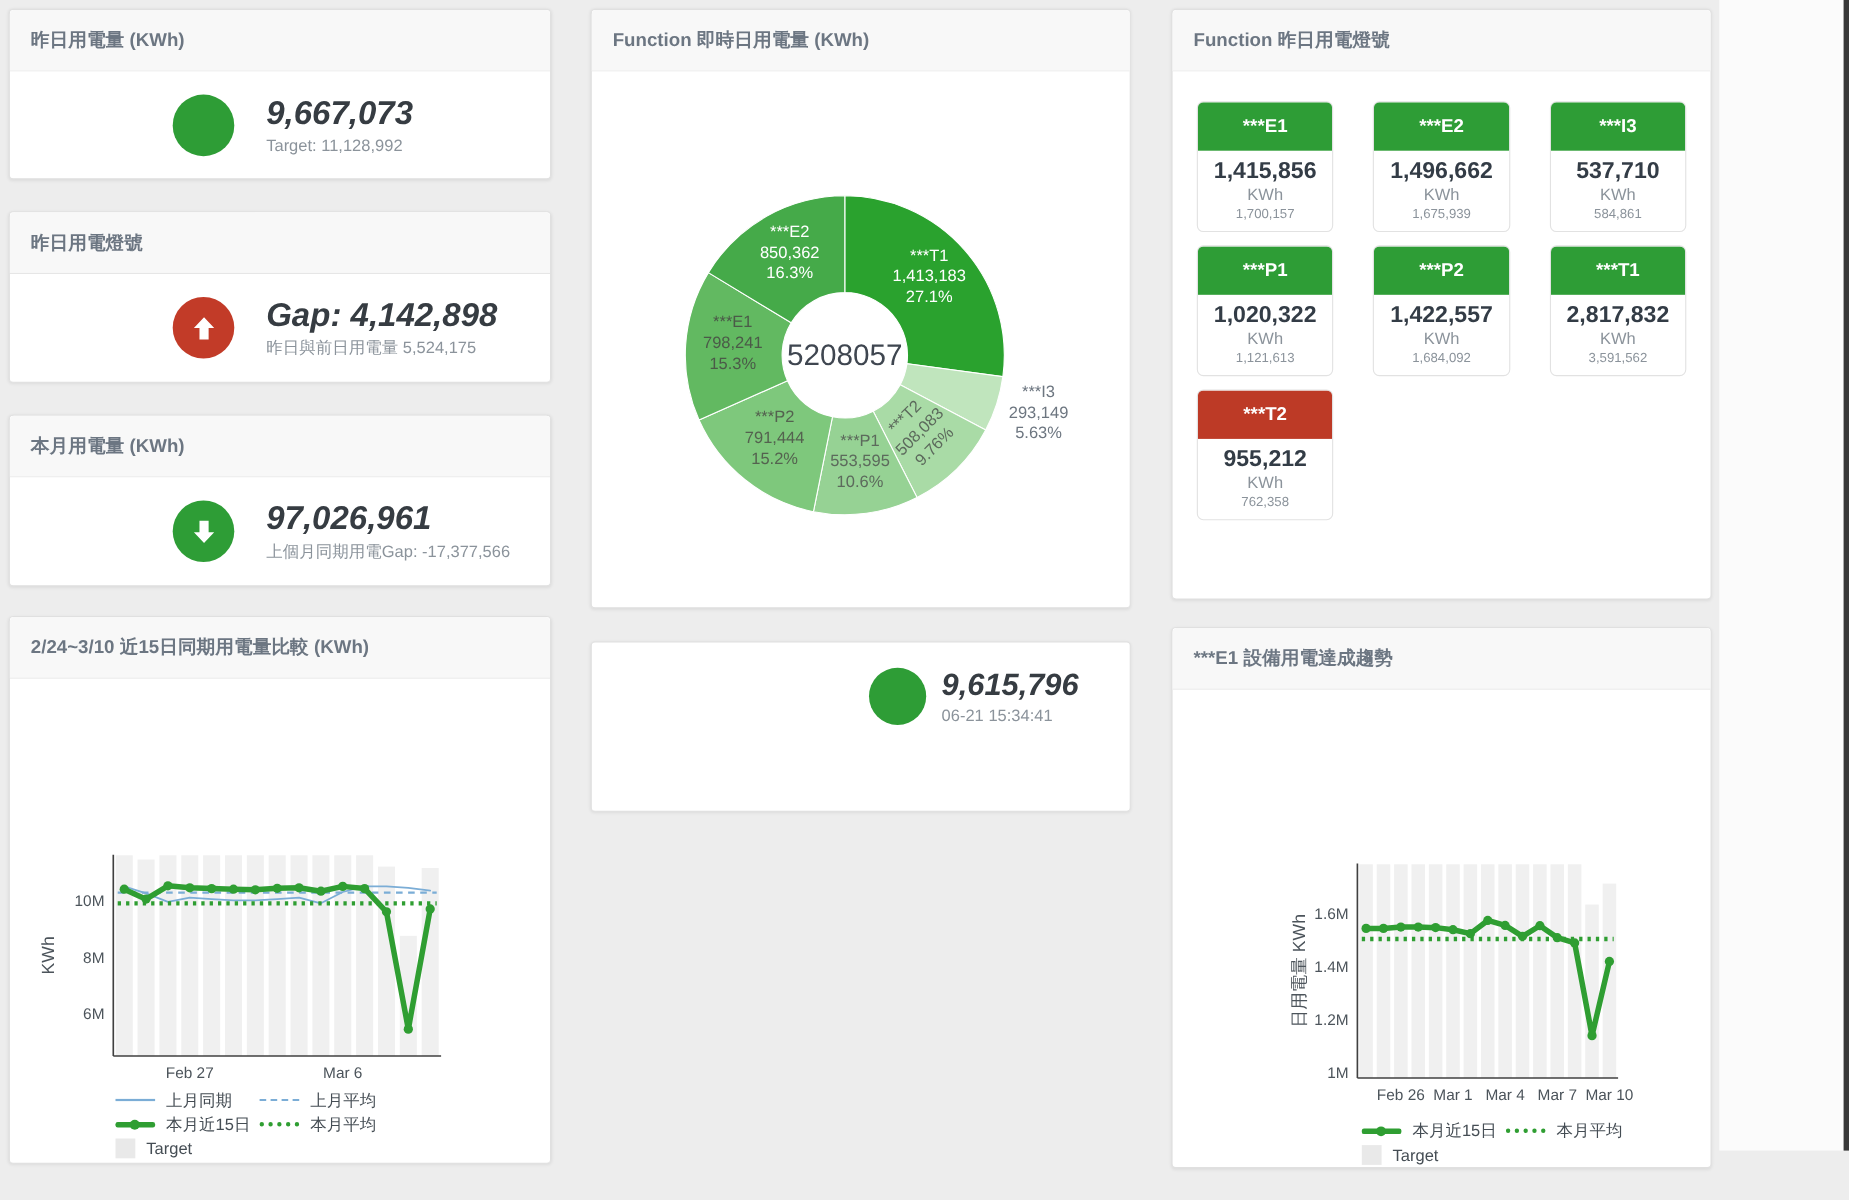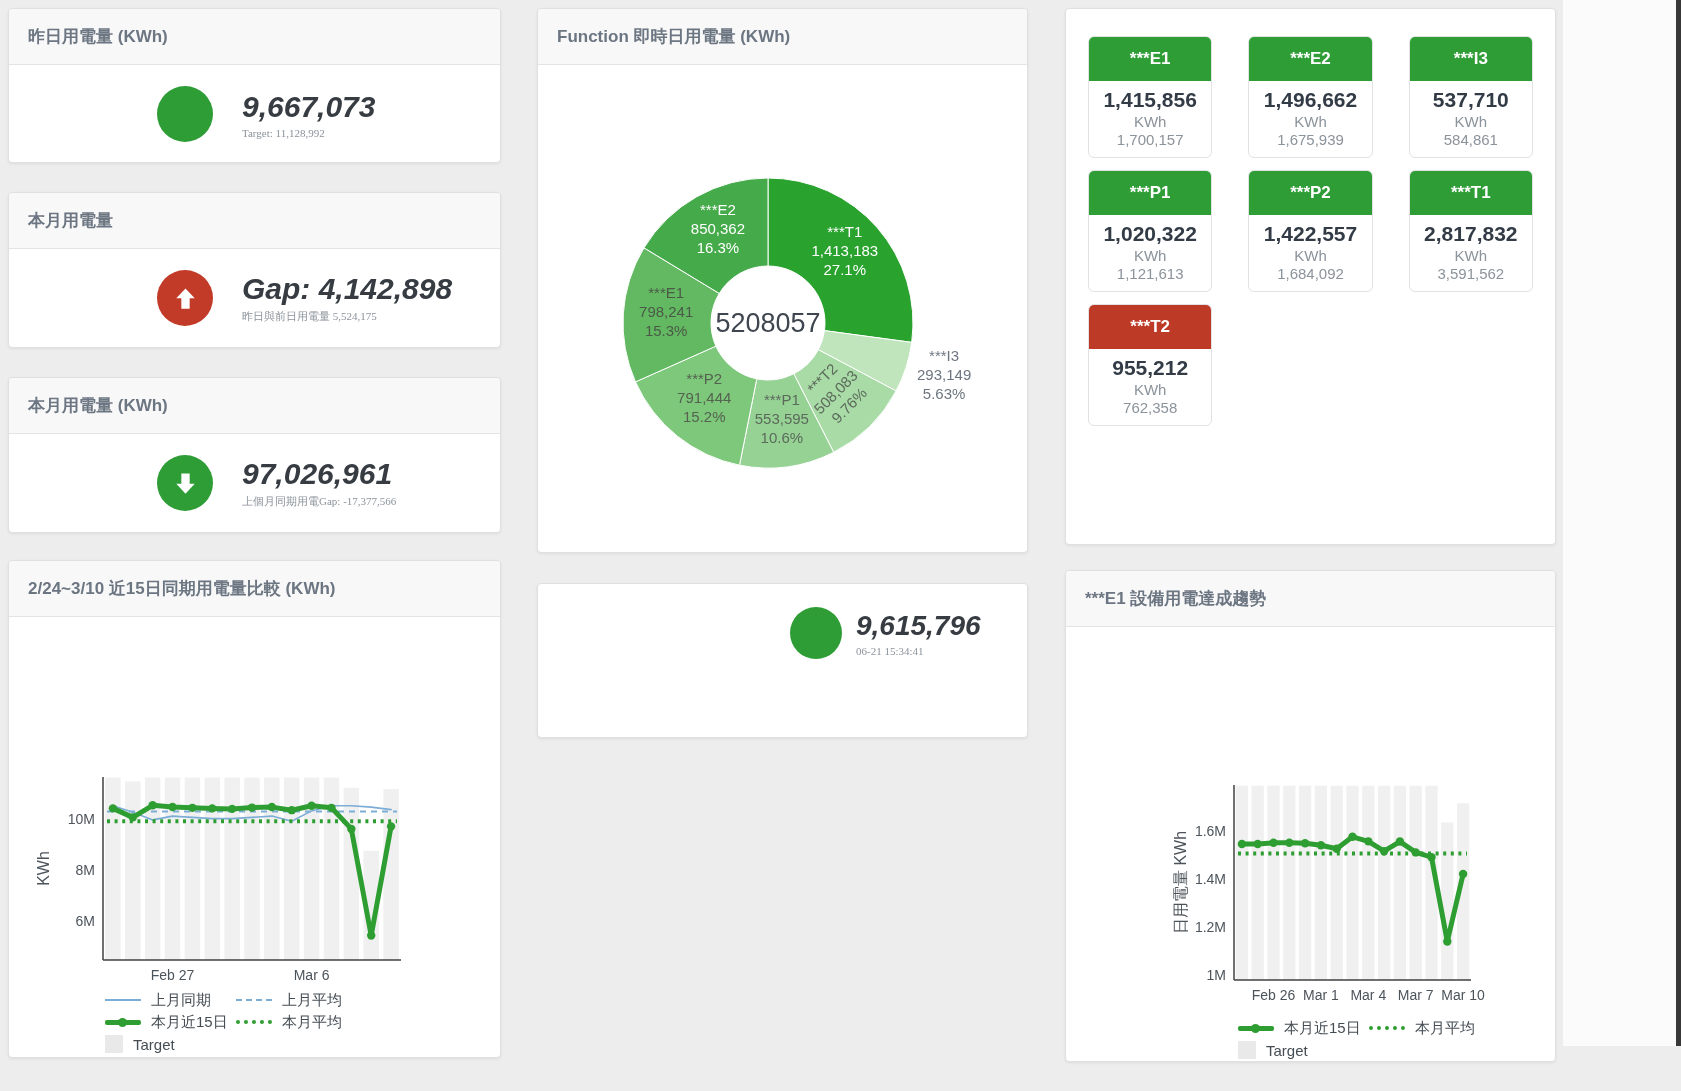--- a/index.html
+++ b/index.html
@@ -11,29 +11,29 @@
           border-bottom:1px solid #e4e4e4;border-radius:4px 4px 0 0;
           font-size:17px;font-weight:bold;color:#6c7682;}
   .card-b{position:relative;}
   
   .stat{display:flex;align-items:center;height:98px;padding-left:148px;gap:29px;box-sizing:border-box;}
   .stat.est{padding-left:252px;gap:14px;}
   .circle{width:56px;height:56px;border-radius:50%;display:flex;align-items:center;justify-content:center;flex:none;}
   .est .circle{width:52px;height:52px;}
   .stat-value{font-size:30px;font-weight:bold;color:#363c42;white-space:nowrap;font-style:italic;}
   .est .stat-value{font-size:28px;}
-  .stat-sub{font-size:11px;color:#8b939b;margin-top:3px;white-space:nowrap;font-family:Liberation Serif, serif;}
+  .stat-sub{font-size:15px;color:#8b939b;margin-top:3px;white-space:nowrap;}
   
   .tiles{display:grid;grid-template-columns:repeat(3,1fr);column-gap:36px;row-gap:12px;padding:27px 22px 0;}
   .tile{border:1px solid #e2e2e2;border-radius:6px;overflow:hidden;background:#fff;}
   .tile-h{color:#fff;font-weight:bold;font-size:17px;text-align:center;padding:12px 0;}
   .tile-b{text-align:center;padding:7px 0 9px;}
   .tile-v{font-size:21px;font-weight:bold;color:#333c46;}
   .tile-u{font-size:15px;color:#8b939b;margin-top:1px;}
-  .tile-t{font-size:15px;color:#8b939b;margin-top:1px;}
+  .tile-t{font-size:12px;color:#8b939b;margin-top:1px;}
   
   .legend{position:absolute;font-size:15px;color:#454d54;}
   .legend-row{display:flex;align-items:center;height:22px;}
   .legend-item{display:flex;align-items:center;cursor:pointer;}
   .legend-item:first-child{width:131px;}
   .sw{margin-right:10px;flex:none;}
   .chart-mount{position:absolute;left:0;top:0;right:0;bottom:0;}
   .edge-strip{position:absolute;background:#383838;}
   .right-pane{position:absolute;background:#fbfbfb;}
 </style>
@@ -50,21 +50,21 @@
       <div class="circle" style="background: rgb(46, 157, 54);"></div>
       <div>
         <div class="stat-value">9,667,073</div>
         <div class="stat-sub">Target: 11,128,992</div>
       </div>
     </div>
   </section>
 
   <section class="card" style="left:8px;top:192px;width:493px;height:156px">
     <header class="card-h">
-        <span>本月用電量</span>
+        <span>昨日用電燈號</span>
       </header>
     <div class="card-b stat">
       <div class="circle" style="background: rgb(194, 59, 40);">
           <svg width="27" height="27" viewBox="0 0 24 24" style="transform:rotate(0deg)">
             <path d="M12 3l8.2 8.7h-4.5V21H8.3v-9.3H3.8z" fill="#fff"></path>
           </svg>
         </div>
       <div>
         <div class="stat-value">Gap: 4,142,898</div>
         <div class="stat-sub">昨日與前日用電量 5,524,175</div>
@@ -199,20 +199,23 @@
     <div class="card-b stat est">
       <div class="circle" style="background: rgb(46, 157, 54);"></div>
       <div>
         <div class="stat-value">9,615,796</div>
         <div class="stat-sub">06-21 15:34:41</div>
       </div>
     </div>
   </section>
 
   <section class="card" style="left:1065px;top:8px;width:491px;height:537px">
+    <header class="card-h">
+        <span>Function 昨日用電燈號</span>
+      </header>
     <div class="card-b">
       <div class="tiles">
           <div class="tile">
             <div class="tile-h" style="background:#2e9d36">***E1</div>
             <div class="tile-b">
               <div class="tile-v">1,415,856</div>
               <div class="tile-u">KWh</div>
               <div class="tile-t">1,700,157</div>
             </div>
           </div>

